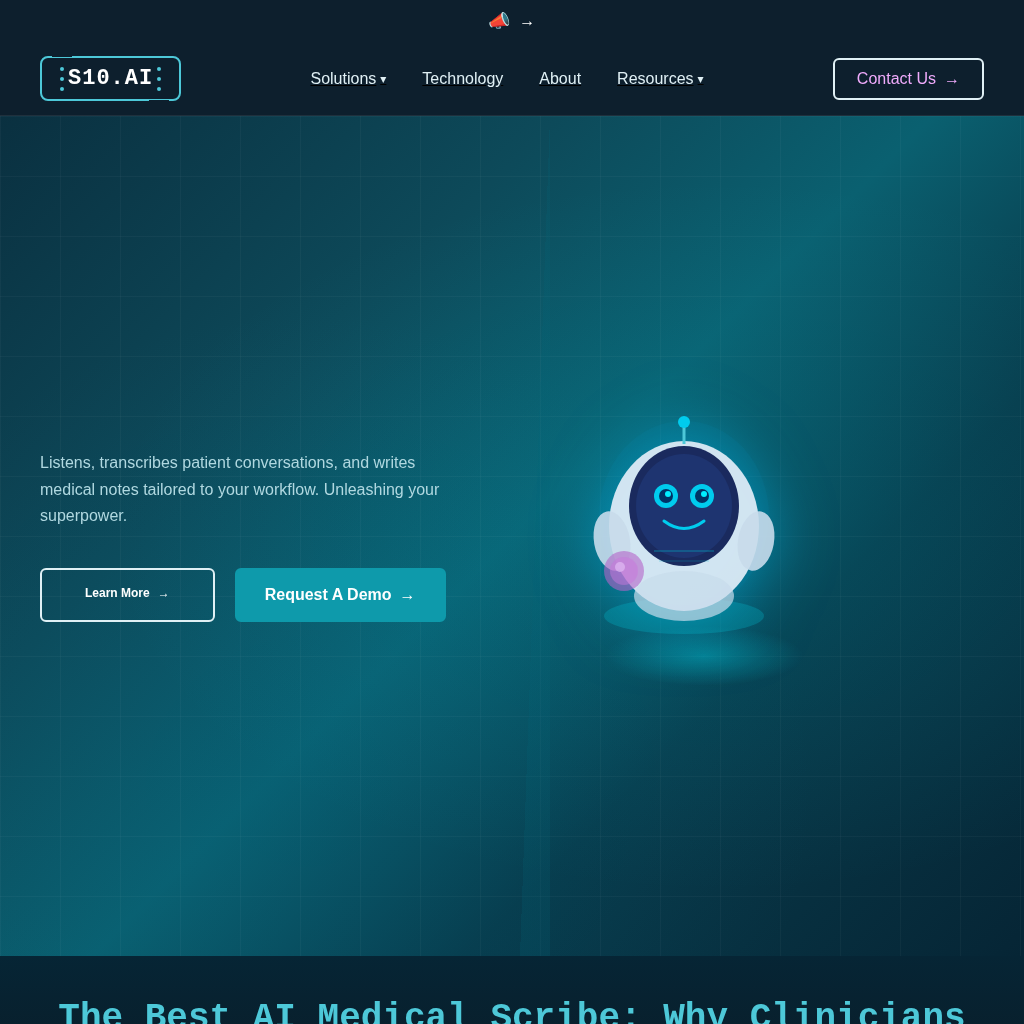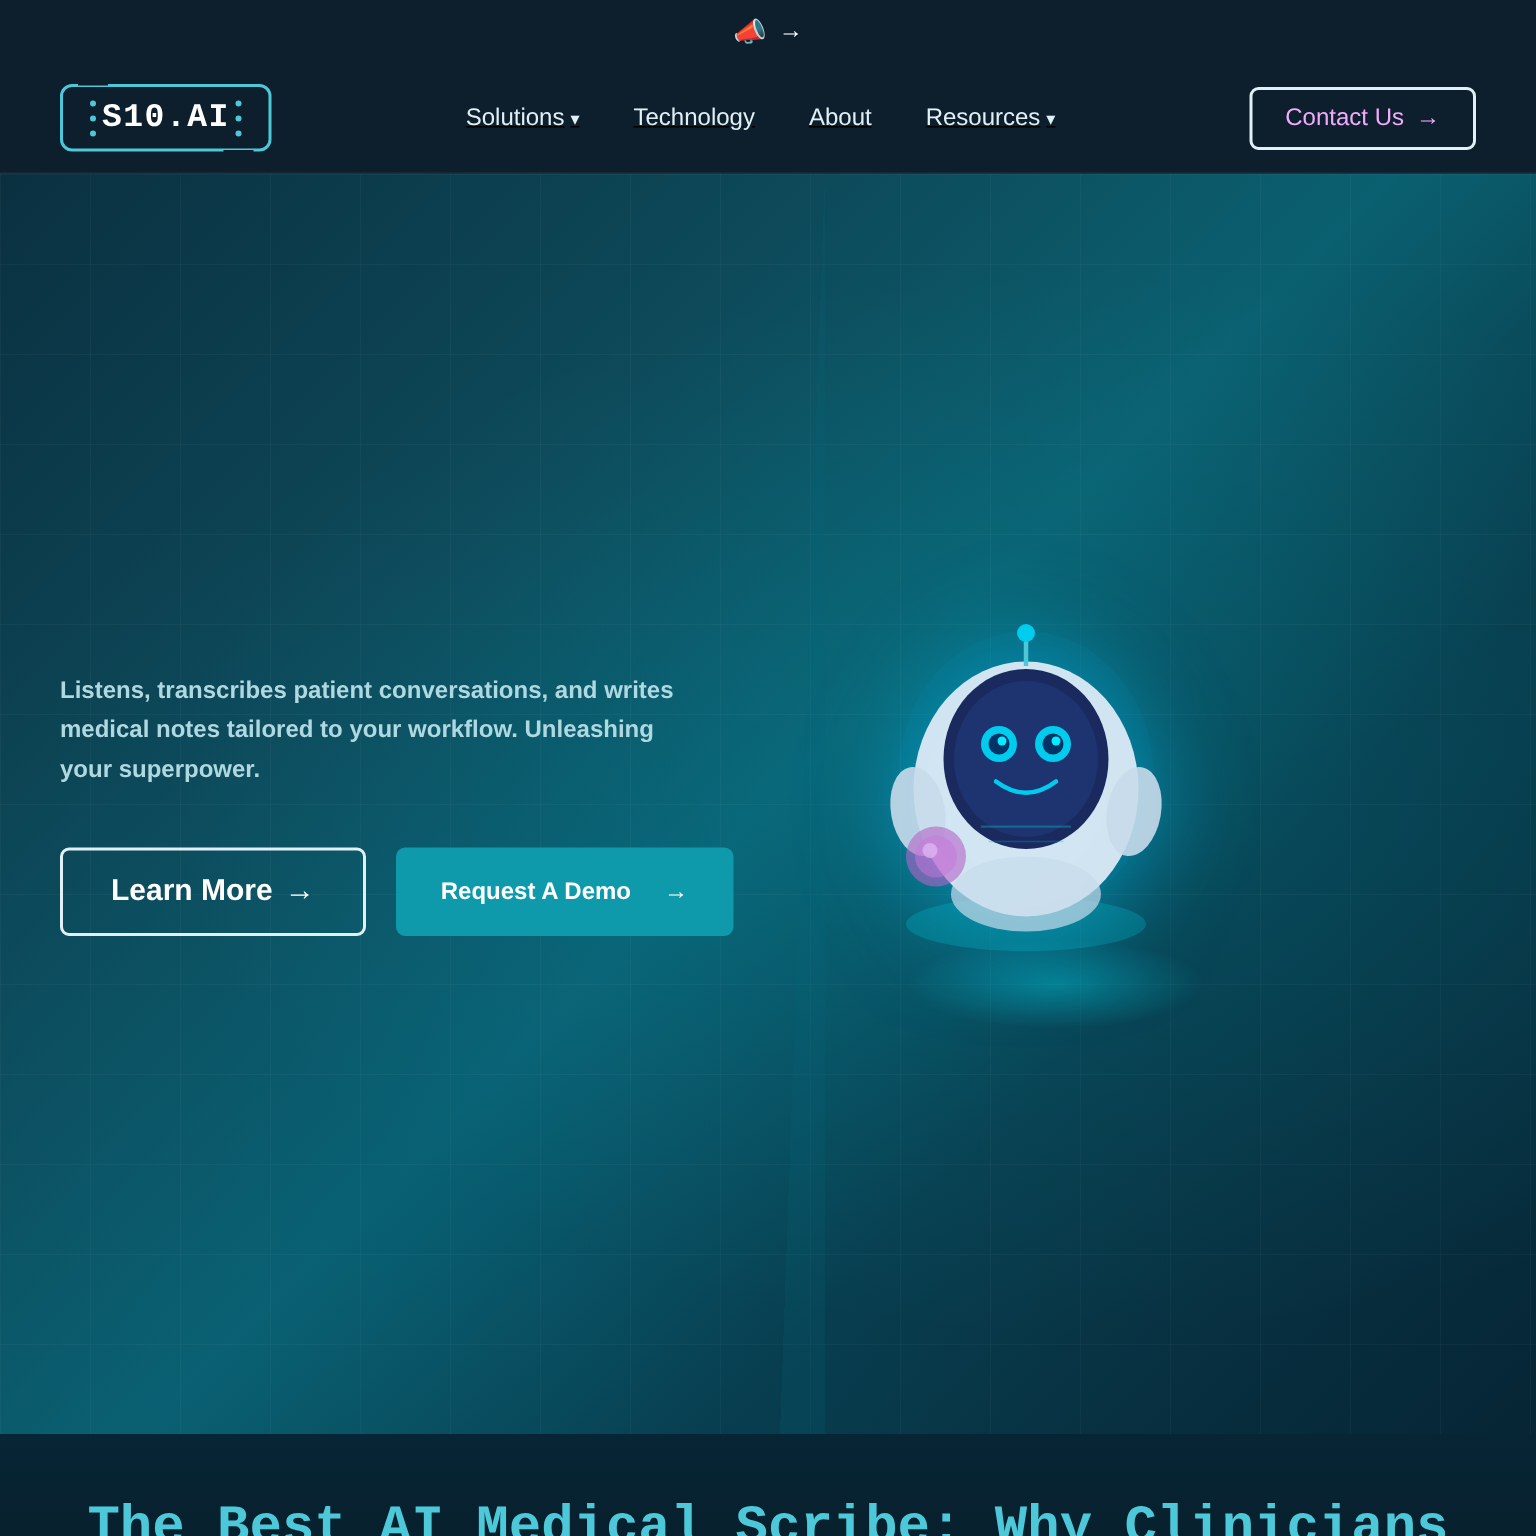--- a/index.html
+++ b/index.html
@@ -147,52 +147,51 @@
       margin-bottom: 22px;
       font-family: 'Courier New', 'Segoe UI', monospace;
       text-shadow: 0 2px 20px rgba(0,200,220,0.3);
     }
     .hero-subtitle {
       font-size: 16px;
       color: #b0d8e0;
       line-height: 1.65;
       margin-bottom: 38px;
       max-width: 420px;
-      font-weight: bold;
     }
     .hero-buttons {
       display: flex;
       gap: 20px;
       flex-wrap: wrap;
     }
     .btn-learn {
       background: transparent;
       border: 2px solid #e0f0f5;
       color: #fff;
-      padding: 16px 32px;
-      font-size: 20px;
+      padding: 16px 43px;
+      font-size: 12px;
       font-weight: 600;
       border-radius: 6px;
       cursor: pointer;
       display: flex;
       align-items: flex-start;
       gap: 8px;
     }
     .btn-demo {
       background: #0e9aab;
       border: 2px solid #0e9aab;
       color: #fff;
       padding: 16px 28px;
       font-size: 16px;
       font-weight: 600;
       border-radius: 6px;
       cursor: pointer;
       display: flex;
       align-items: center;
-      gap: 22px;
+      gap: 8px;
     }
 
     
     .robot-container {
       position: absolute;
       right: 200px;
       top: 50%;
       transform: translateY(-50%);
       width: 240px;
       height: 280px;

